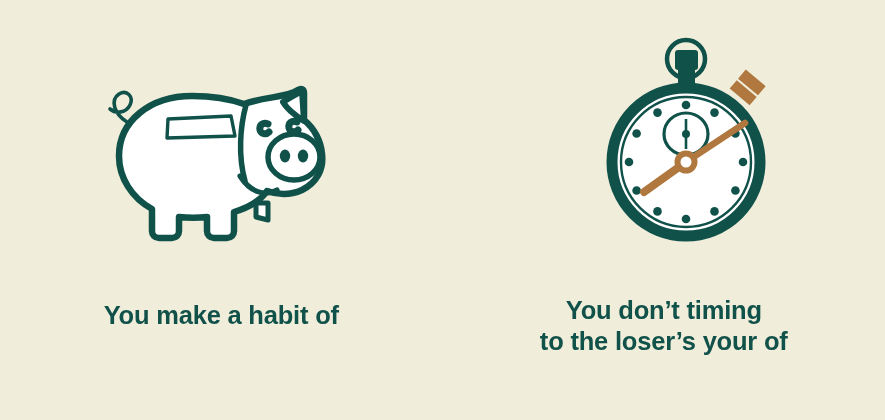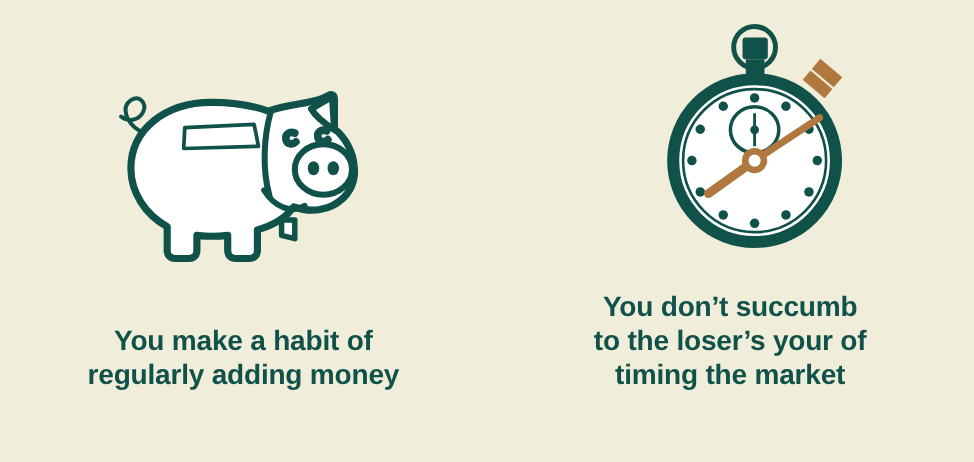--- a/index.html
+++ b/index.html
@@ -104,21 +104,20 @@
         <path d="M209 58 C204 56 200 59 201 64 C202 68 207 69 210 66" stroke="#10514a" stroke-width="7" stroke-linecap="round" fill="none"></path>
 
         <path d="M152 112 C162 128 177 133 189 126" stroke="#10514a" stroke-width="5.2" stroke-linecap="round" fill="none"></path>
 
         <path d="M168 139 L180 139 L180 156 L168 153 Z" fill="#ffffff" stroke="#10514a" stroke-width="5" stroke-linejoin="round"></path>
       </svg>
     </div>
 
     <div class="caption">
       <span class="line">You make a habit of</span>
-      <span class="line">regularly adding money</span>
     </div>
   </section>
 
   <section class="panel">
 
     <div class="art-slot">
       <svg class="art-watch" width="200" height="210" viewBox="0 0 200 210" fill="none" xmlns="http://www.w3.org/2000/svg">
 
         <ellipse cx="94" cy="22" rx="19" ry="19" fill="none" stroke="#10514a" stroke-width="4.5"></ellipse>
 
@@ -156,19 +155,18 @@
 
         <line x1="94" y1="125" x2="153" y2="86" stroke="#b0783f" stroke-width="6.5" stroke-linecap="round"></line>
 
         <line x1="94" y1="125" x2="52" y2="155" stroke="#b0783f" stroke-width="8" stroke-linecap="round"></line>
 
         <circle cx="94" cy="125" r="8.5" fill="#ffffff" stroke="#b0783f" stroke-width="6"></circle>
       </svg>
     </div>
 
     <div class="caption">
-      <span class="line">You don’t succumb</span>
+      <span class="line">You don’t timing</span>
       <span class="line">to the loser’s your of</span>
-      <span class="line">timing the market</span>
     </div>
   </section>
 
 </div>
 
 </body></html>

